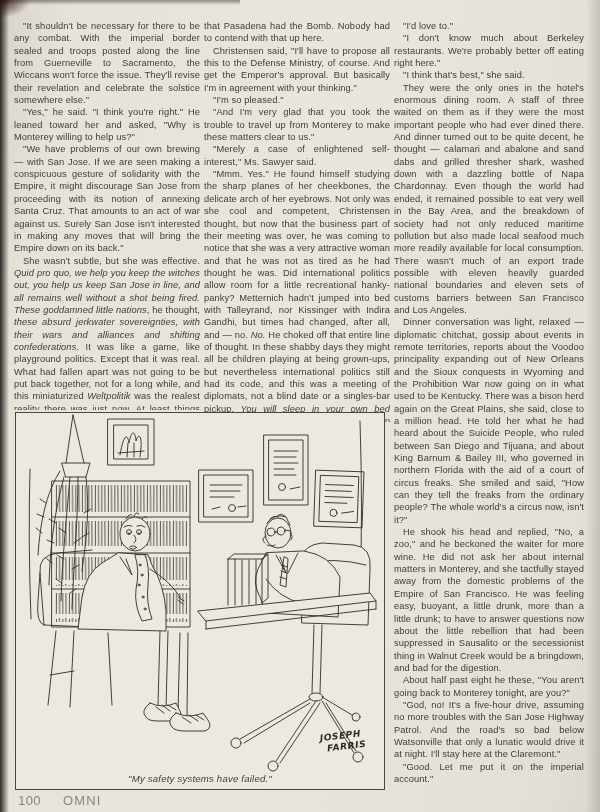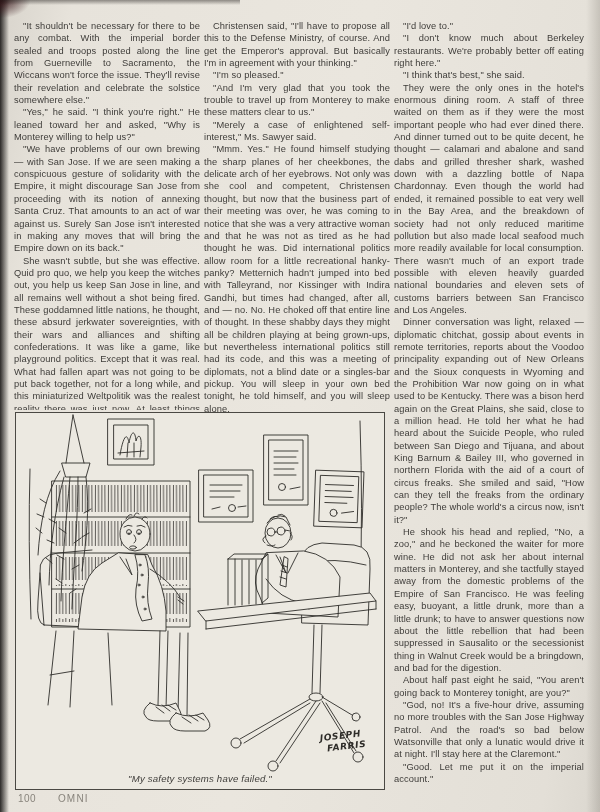--- a/index.html
+++ b/index.html
@@ -22,61 +22,62 @@
 
   
   .col{position:absolute;top:20px;width:186px;overflow:hidden;
     font-size:9.3px;line-height:12.35px;text-align:justify;
     letter-spacing:.1px;}
   .col-1{left:14px;height:390px;}
   .col-2{left:204px;height:402px;}
   .col-3{left:394px;width:190px;height:772px;}
   .para{margin:0;text-indent:9px;}
   .para.noindent{text-indent:0;}
-  .it{}
+  .it{font-style:italic;}
 
   
   .cartoon-box{position:absolute;left:15px;top:412px;width:370px;height:378px;
     border:1px solid #4a4843;background:#ece9e1;box-sizing:border-box;}
   .cartoon-box svg{position:absolute;left:0;top:0;}
   .cartoon-caption{position:absolute;left:0;right:0;bottom:5px;text-align:center;
     font-size:9.6px;font-style:italic;color:#3e3c39;letter-spacing:.2px;}
   .signature{font-family:"DejaVu Sans",sans-serif;font-style:italic;font-weight:bold;
     font-size:9px;letter-spacing:.6px;fill:#2e2c29;}
 
   
-  .footer{position:absolute;left:18px;top:793px;font-size:10px;color:#88847c;
+  .footer{position:absolute;left:18px;top:793px;font-size:13px;color:#88847c;
     letter-spacing:.4px;}
   .footer .mag{margin-left:22px;letter-spacing:1.2px;}
 </style>
 </head>
 <body>
 
 <div class="page">
   <div class="col col-1">
       <p class="para"><span>"It shouldn't be necessary for there to be any combat. With the imperial border sealed and troops posted along the line from Guerneville to Sacramento, the Wiccans won't force the issue. They'll revise their revelation and celebrate the solstice somewhere else."</span></p>
       <p class="para"><span>"Yes," he said. "I think you're right." He leaned toward her and asked, "Why is Monterey willing to help us?"</span></p>
       <p class="para"><span>"We have problems of our own brewing — with San Jose. If we are seen making a conspicuous gesture of solidarity with the Empire, it might discourage San Jose from proceeding with its notion of annexing Santa Cruz. That amounts to an act of war against us. Surely San Jose isn't interested in making any moves that will bring the Empire down on its back."</span></p>
       <p class="para"><span>She wasn't subtle, but she was effective. </span><span class="it">Quid pro quo, we help you keep the witches out, you help us keep San Jose in line, and all remains well without a shot being fired. These goddamned little nations</span><span>, he thought, </span><span class="it">these absurd jerkwater sovereignties, with their wars and alliances and shifting confederations</span><span>. It was like a game, like playground politics. Except that it was real. What had fallen apart was not going to be put back together, not for a long while, and this miniaturized </span><span class="it">Weltpolitik</span><span> was the realest reality there was just now. At least things were saner in Northern California than they were down south, where Los Angeles was gobbling everything and there were rumors</span></p>
     </div>
   <div class="col col-2">
+      <p class="para noindent"><span>that Pasadena had the Bomb. Nobody had to contend with that up here.</span></p>
       <p class="para"><span>Christensen said, "I'll have to propose all this to the Defense Ministry, of course. And get the Emperor's approval. But basically I'm in agreement with your thinking."</span></p>
       <p class="para"><span>"I'm so pleased."</span></p>
       <p class="para"><span>"And I'm very glad that you took the trouble to travel up from Monterey to make these matters clear to us."</span></p>
       <p class="para"><span>"Merely a case of enlightened self-interest," Ms. Sawyer said.</span></p>
       <p class="para"><span>"Mmm. Yes." He found himself studying the sharp planes of her cheekbones, the delicate arch of her eyebrows. Not only was she cool and competent, Christensen thought, but now that the business part of their meeting was over, he was coming to notice that she was a very attractive woman and that he was not as tired as he had thought he was. Did international politics allow room for a little recreational hanky-panky? Metternich hadn't jumped into bed with Talleyrand, nor Kissinger with Indira Gandhi, but times had changed, after all, and — no. </span><span class="it">No.</span><span> He choked off that entire line of thought. In these shabby days they might all be children playing at being grown-ups, but nevertheless international politics still had its code, and this was a meeting of diplomats, not a blind date or a singles-bar pickup. </span><span class="it">You will sleep in your own bed tonight,</span><span> he told himself, </span><span class="it">and you will sleep alone.</span></p>
     </div>
   <div class="col col-3">
       <p class="para"><span>"I'd love to."</span></p>
       <p class="para"><span>"I don't know much about Berkeley restaurants. We're probably better off eating right here."</span></p>
       <p class="para"><span>"I think that's best," she said.</span></p>
       <p class="para"><span>They were the only ones in the hotel's enormous dining room. A staff of three waited on them as if they were the most important people who had ever dined there. And dinner turned out to be quite decent, he thought — calamari and abalone and sand dabs and grilled thresher shark, washed down with a dazzling bottle of Napa Chardonnay. Even though the world had ended, it remained possible to eat very well in the Bay Area, and the breakdown of society had not only reduced maritime pollution but also made local seafood much more readily available for local consumption. There wasn't much of an export trade possible with eleven heavily guarded national boundaries and eleven sets of customs barriers between San Francisco and Los Angeles.</span></p>
       <p class="para"><span>Dinner conversation was light, relaxed — diplomatic chitchat, gossip about events in remote territories, reports about the Voodoo principality expanding out of New Orleans and the Sioux conquests in Wyoming and the Prohibition War now going on in what used to be Kentucky. There was a bison herd again on the Great Plains, she said, close to a million head. He told her what he had heard about the Suicide People, who ruled between San Diego and Tijuana, and about King Barnum &amp; Bailey III, who governed in northern Florida with the aid of a court of circus freaks. She smiled and said, "How can they tell the freaks from the ordinary people? The whole world's a circus now, isn't it?"</span></p>
       <p class="para"><span>He shook his head and replied, "No, a zoo," and he beckoned the waiter for more wine. He did not ask her about internal matters in Monterey, and she tactfully stayed away from the domestic problems of the Empire of San Francisco. He was feeling easy, buoyant, a little drunk, more than a little drunk; to have to answer questions now about the little rebellion that had been suppressed in Sausalito or the secessionist thing in Walnut Creek would be a bringdown, and bad for the digestion.</span></p>
-      <p class="para"><span>About half past eight he said, "You aren't going back to Monterey tonight, are you?"</span></p>
+      <p class="para"><span>About half past eight he these, "You aren't going back to Monterey tonight, are you?"</span></p>
       <p class="para"><span>"God, no! It's a five-hour drive, assuming no more troubles with the San Jose Highway Patrol. And the road's so bad below Watsonville that only a lunatic would drive it at night. I'll stay here at the Claremont."</span></p>
       <p class="para"><span>"Good. Let me put it on the imperial account."</span></p>
     </div>
 
   <div class="cartoon-box">
     <svg width="368" height="376" viewBox="0 0 368 376" xmlns="http://www.w3.org/2000/svg">
       <defs>
         <pattern id="books" width="6.5" height="34" patternUnits="userSpaceOnUse">
           <path d="M1.4,2 L1.3,31 M4.4,1 L4.6,31" stroke="#2e2c29" stroke-width="0.8" fill="none"></path>
         </pattern>

